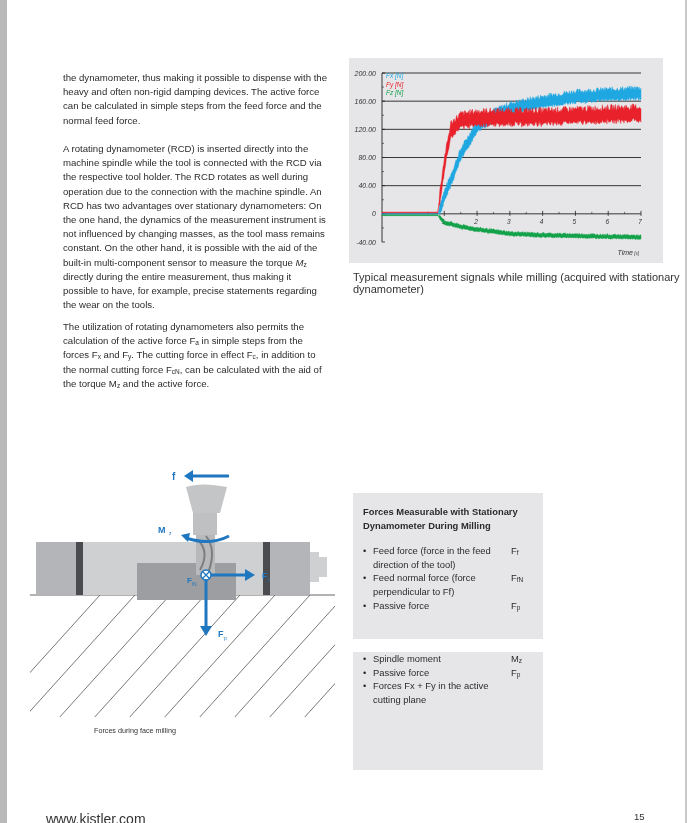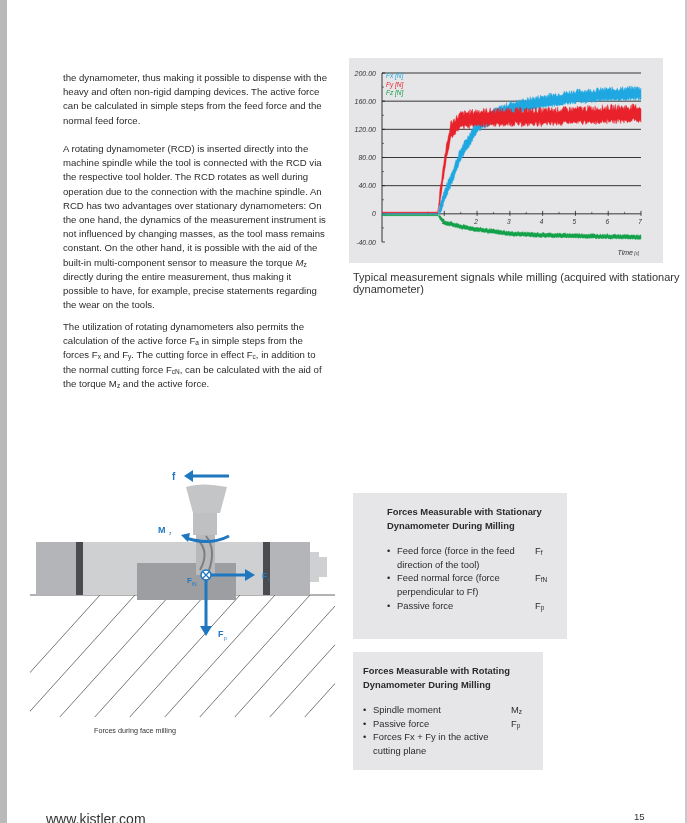--- a/index.html
+++ b/index.html
@@ -167,40 +167,39 @@
     <text x="198" y="177" font-size="9" fill="#1f77c0" font-weight="bold">F</text>
     <text x="204" y="180" font-size="5" fill="#1f77c0">p</text>
     <circle cx="186" cy="115" r="5" fill="#ffffff" stroke="#1f77c0" stroke-width="1.5"></circle>
     <path d="M182.5 111.5 L189.5 118.5 M189.5 111.5 L182.5 118.5" stroke="#1f77c0" stroke-width="1.3"></path>
     <text x="167" y="123" font-size="8" fill="#1f77c0" font-weight="bold">F</text>
     <text x="172" y="126" font-size="4.5" fill="#1f77c0">fN</text>
   </svg>
 
 <div class="fig-caption">Forces during face milling</div>
 
-<div class="box" style="top:493px; height:146px;padding-left:24px;">
+<div class="box" style="top:493px; height:146px;">
   <div class="title">Forces Measurable with Stationary Dynamometer During Milling</div>
   <ul id="stat-list">
       <li>
         <span class="txt"><span class="bullet">•</span>Feed force (force in the feed direction of the tool)</span>
         <span class="sym">F<sub>f</sub></span>
       </li>
       <li>
         <span class="txt"><span class="bullet">•</span>Feed normal force (force perpendicular to Ff)</span>
         <span class="sym">F<sub>fN</sub></span>
       </li>
       <li>
         <span class="txt"><span class="bullet">•</span>Passive force</span>
         <span class="sym">F<sub>p</sub></span>
       </li>
     </ul>
 </div>
 
 <div class="box" style="top:652px; height:118px;">
-  <div class="title">Forces Measurable with Rotating Dynamometer During Milling</div>
   <ul id="rot-list">
       <li>
         <span class="txt"><span class="bullet">•</span>Spindle moment</span>
         <span class="sym">M<sub>z</sub></span>
       </li>
       <li>
         <span class="txt"><span class="bullet">•</span>Passive force</span>
         <span class="sym">F<sub>p</sub></span>
       </li>
       <li>

